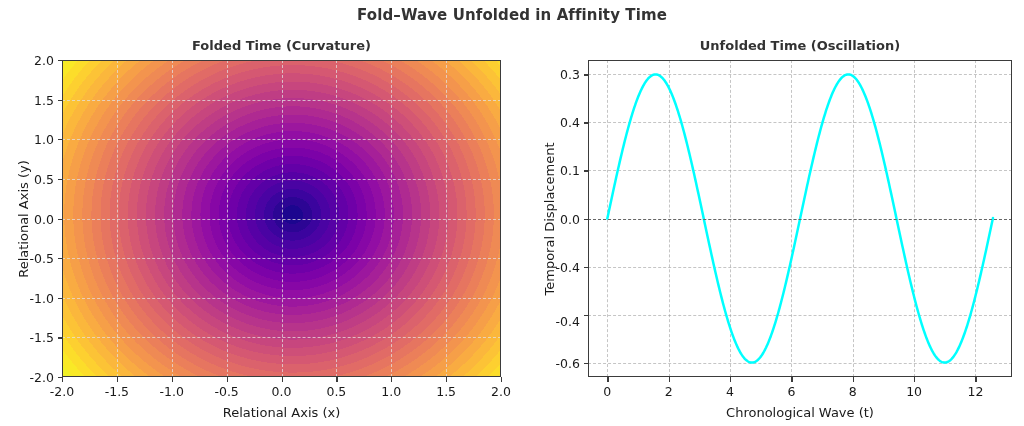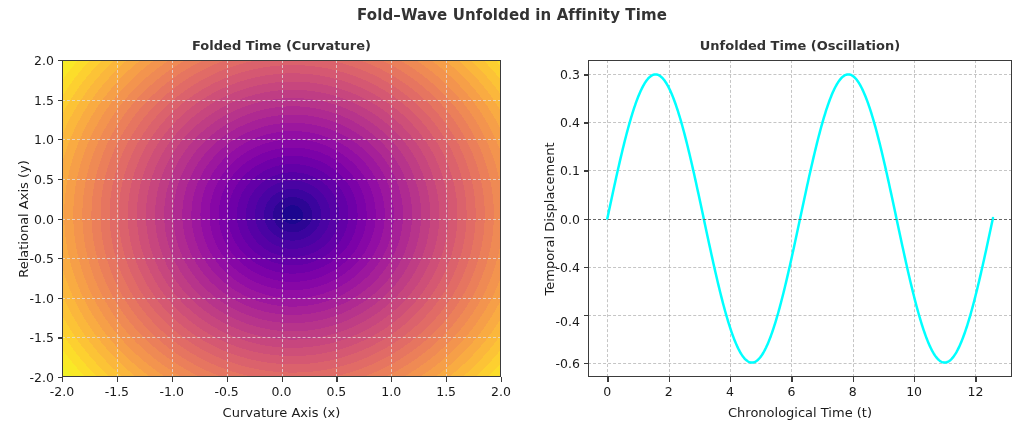--- a/index.html
+++ b/index.html
@@ -258,21 +258,21 @@
       <div class="tick-y" style="top: 118.875px;"></div>
       <div class="ticklabel-y" style="top: 118.875px;">0.5</div>
       <div class="tick-y" style="top: 79.25px;"></div>
       <div class="ticklabel-y" style="top: 79.25px;">1.0</div>
       <div class="tick-y" style="top: 39.625px;"></div>
       <div class="ticklabel-y" style="top: 39.625px;">1.5</div>
       <div class="tick-y" style="top: 0px;"></div>
       <div class="ticklabel-y" style="top: 0px;">2.0</div>
     </div>
 
-  <div class="xlabel" style="top:calc(100% + 28px);">Curvature Axis (x)</div>
+  <div class="xlabel" style="top:calc(100% + 28px);">Relational Axis (x)</div>
   <div class="ylabel" id="left-ylabel" style="left: -46px; top: 50%; transform: rotate(-90deg) translateX(-50%);">Relational Axis (y)</div>
 </div>
 
 <div class="axes axes-right" id="axes-right" style="left:588px; top:60px; width:424px; height:317px;">
 
   <div class="axes-title">Unfolded Time (Oscillation)</div>
 
   <div class="plotbox">
     <div id="right-grid">
         <div class="grid-v" style="left: 19.3285px;"></div>
@@ -325,15 +325,15 @@
       <div class="tick-y" style="top: 158.5px;"></div>
       <div class="ticklabel-y" style="top: 158.5px;">0.0</div>
       <div class="tick-y" style="top: 110.47px;"></div>
       <div class="ticklabel-y" style="top: 110.47px;">0.1</div>
       <div class="tick-y" style="top: 62.4394px;"></div>
       <div class="ticklabel-y" style="top: 62.4394px;">0.4</div>
       <div class="tick-y" style="top: 14.4091px;"></div>
       <div class="ticklabel-y" style="top: 14.4091px;">0.3</div>
     </div>
 
-  <div class="xlabel" style="top:calc(100% + 28px);">Chronological Time (t)</div>
+  <div class="xlabel" style="top:calc(100% + 28px);">Chronological Wave (t)</div>
   <div class="ylabel" id="right-ylabel" style="left: -46px; top: 50%; transform: rotate(-90deg) translateX(-50%);">Temporal Displacement</div>
 </div>
 
 </body></html>

